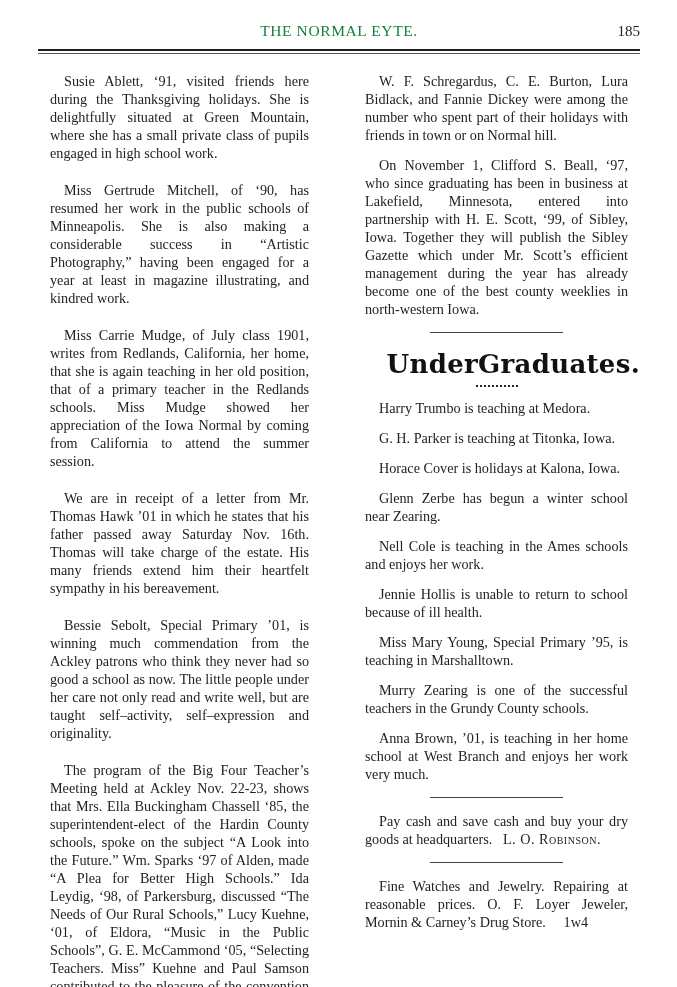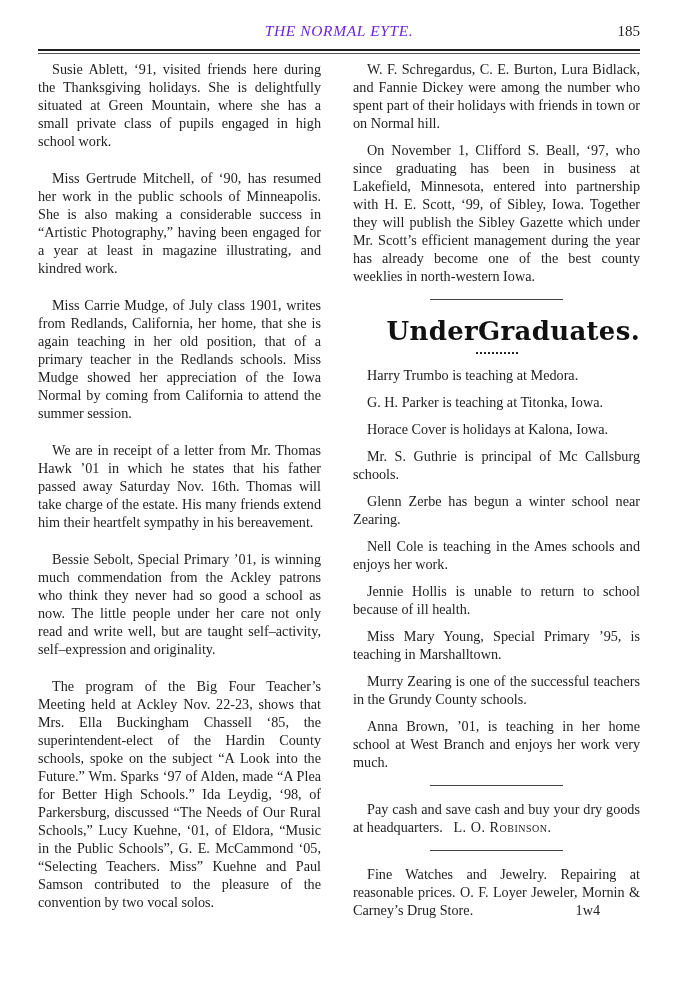--- a/index.html
+++ b/index.html
@@ -3,29 +3,29 @@
 <meta charset="utf-8">
 <style>
   html, body { margin: 0; padding: 0; }
   body {
     width: 677px; height: 987px; background: #ffffff; color: #1c1c1c;
     font-family: "DejaVu Serif", "Liberation Serif", serif;
     position: relative; overflow: hidden;
   }
   .header { position: absolute; left: 38px; top: 22px; width: 602px; height: 26px; }
   .header-title { position: absolute; left: 0; right: 0; top: 0; text-align: center;
-    font-family: "Liberation Serif", serif; font-size: 15.5px; letter-spacing: 0.6px; color: #6d28d9; font-style: italic; }
+    font-family: "Liberation Serif", serif; font-size: 15.5px; letter-spacing: 0.6px; color: #15803d; }
   .page-number { position: absolute; right: 0; top: 1px; font-family: "Liberation Serif", serif; font-size: 15px; color: #222; margin-left: 28px; }
   .rule-thick { position: absolute; left: 38px; top: 49px; width: 602px; height: 2px; background: #1e1e1e; }
   .rule-thin { position: absolute; left: 38px; top: 53px; width: 602px; height: 1px; background: #555; }
 
   .col { position: absolute; top: 60px; font-family: "Liberation Serif", serif; font-size: 14.2px; line-height: 18px; color: #222; }
   .col-left { left: 38px; width: 283px; }
   .col-right { left: 353px; width: 287px; }
-  .para { margin: 0; text-indent: 14px; text-align: justify; }
+  .para { margin: 12px; text-indent: 14px; text-align: justify; }
   .col-left .para { margin-bottom: 19px; }
   .col-right .para { margin-bottom: 9px; }
 
   .short-rule { width: 133px; height: 1px; background: #444; margin: 14px auto 14px auto; }
   .section-title { font-family: "DejaVu Serif", serif; font-weight: bold; font-size: 26px; letter-spacing: 0.3px;
     display: flex; justify-content: flex-end; margin: 10px 0 0 0; color: #111; line-height: 34px; }
   .title-ornament { width: 42px; margin: 4px auto 12px auto; border-top: 2px dotted #222; height: 0; }
   .sig { font-variant: small-caps; letter-spacing: 0.5px; }
   .code { float: right; margin-right: 40px; }
 </style>
@@ -56,21 +56,20 @@
 
   <div class="section-title">
     <span>Under</span>
     <span>Graduates.</span>
   </div>
   <div class="title-ornament"></div>
 
   <p class="para">Harry Trumbo is teaching at Medora.</p>
   <p class="para">G. H. Parker is teaching at Titonka, Iowa.</p>
   <p class="para">Horace Cover is holidays at Kalona, Iowa.</p>
-  <p class="para">Mr. S. Guthrie is principal of Mc Callsburg schools.</p>
   <p class="para">Glenn Zerbe has begun a winter school near Zearing.</p>
   <p class="para">Nell Cole is teaching in the Ames schools and enjoys her work.</p>
   <p class="para">Jennie Hollis is unable to return to school because of ill health.</p>
   <p class="para">Miss Mary Young, Special Primary ’95, is teaching in Marshalltown.</p>
   <p class="para">Murry Zearing is one of the successful teachers in the Grundy County schools.</p>
   <p class="para">Anna Brown, ’01, is teaching in her home school at West Branch and enjoys her work very much.</p>
 
   <div class="short-rule"></div>
 
   <p class="para">

